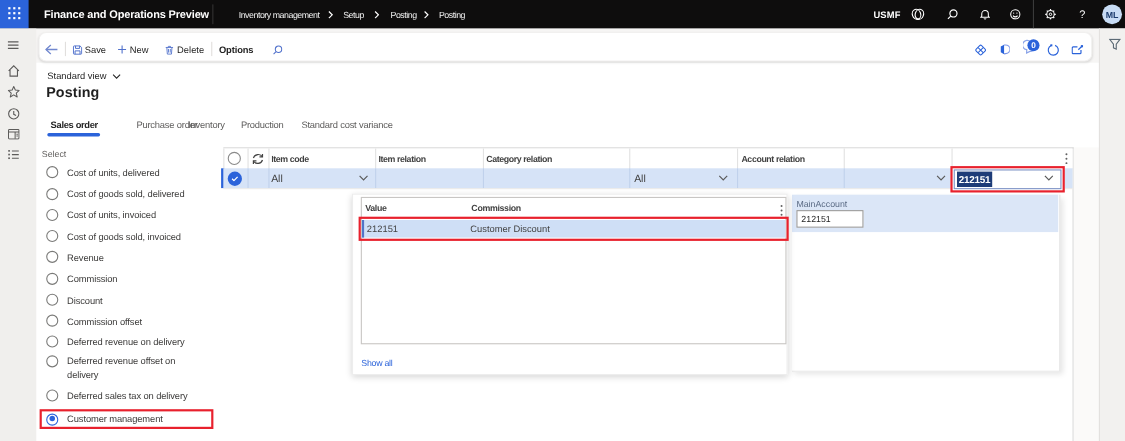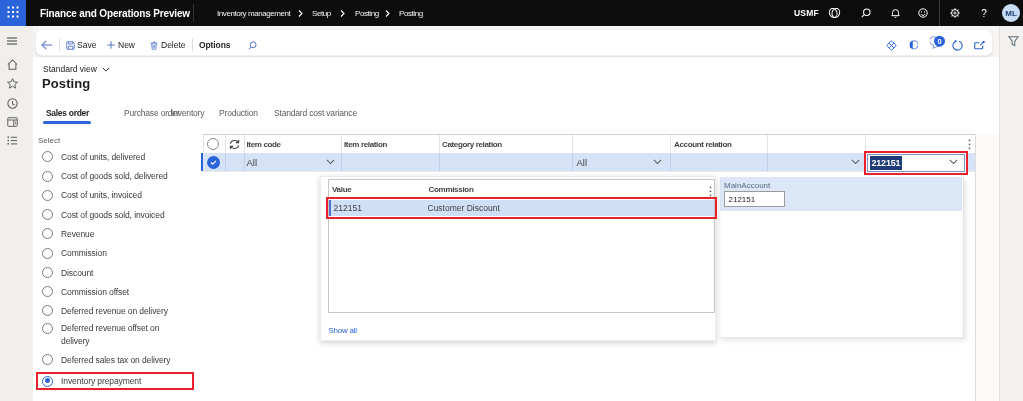--- a/index.html
+++ b/index.html
@@ -356,21 +356,21 @@
     <span class="rlbl" style="line-height:13.4px;">Deferred revenue offset on<br>delivery</span>
   </div>
 <div class="abs ritem" style="top:350px;">
     <span class="rcirc"></span>
     <span class="rlbl">Deferred sales tax on delivery</span>
   </div>
 <div class="abs ritem" style="top:371.5px;">
     <span class="rcirc" style="border:1.2px solid #2b63da; position:relative;">
       <span style="position:absolute; left:1.7px; top:1.7px; width:5.2px; height:5.2px; border-radius:50%; background:#2b63da;"></span>
     </span>
-    <span class="rlbl">Inventory prepayment</span>
+    <span class="rlbl">Customer management</span>
   </div>
 <div class="abs" id="redradio"></div>
 
 <div class="abs" id="gridtop"></div>
 <div class="abs" id="gridright"></div>
 <div class="abs" id="ghead">
   <div style="position:absolute; left:3.5px; top:2.5px; width:12.5px; height:12.5px; border:1px solid #8a8a8a; border-radius:50%;"></div>
   <svg style="position:absolute; left:26px; top:3.5px;" width="11" height="11" viewBox="0 0 12 12" fill="none" stroke="#424242" stroke-width="1.2">
     <path d="M10.5 4 a5 5 0 0 0 -9 1"></path>
       <path d="M1.5 8 a5 5 0 0 0 9 -1"></path>

